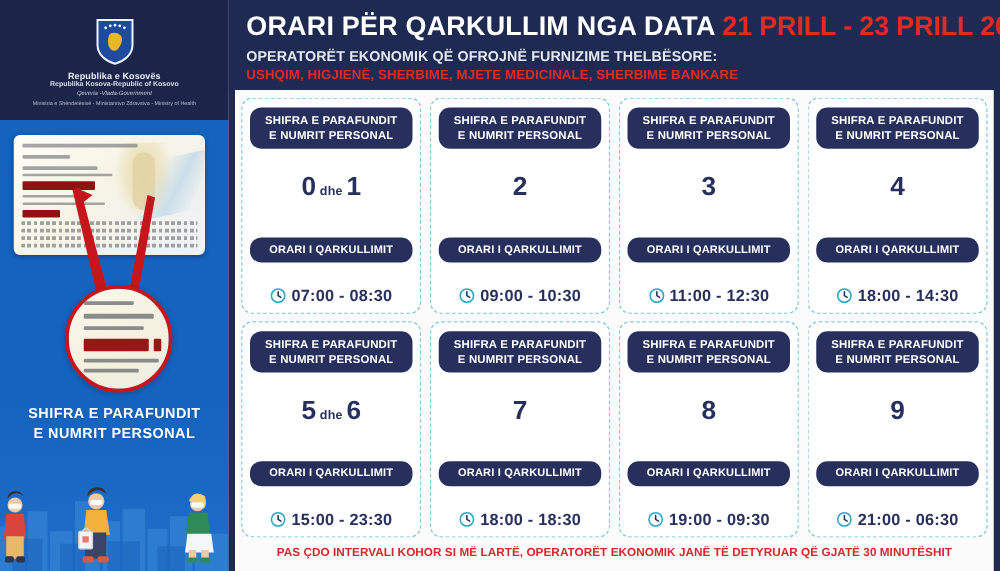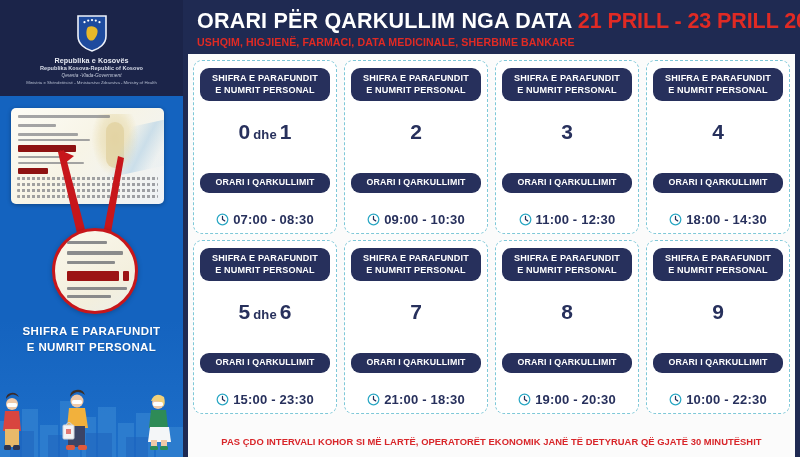--- a/index.html
+++ b/index.html
@@ -237,21 +237,21 @@
     font-weight: bold;
     font-size: 21px;
     line-height: 1;
     display: flex;
     align-items: baseline;
     justify-content: center;
     gap: 3px;
     padding: 2px 0 1px;
   }
   .digits .dhe {
-    font-size: 13px;
+    font-size: 10px;
     font-weight: bold;
     color: #27305c;
     letter-spacing: .2px;
   }
   .timerow {
     display: flex;
     align-items: center;
     justify-content: flex-end;
     gap: 4px;
     padding-top: 2px;
@@ -263,21 +263,20 @@
     color: #27305c;
     letter-spacing: .2px;
     white-space: nowrap;
   }
 
   .footer {
     flex: 0 0 auto;
     padding: 5px 12px 6px 12px;
     text-align: center;
     background: #fbfbfb;
-    margin-top: 16px;
   }
   .f-line {
     font-size: 9.4px;
     font-weight: bold;
     color: #d8262a;
     line-height: 1.45;
     letter-spacing: .05px;
     white-space: nowrap;
   }
 </style>
@@ -413,21 +412,22 @@
     </div>
   </div>
 
   <div class="main">
 
     <div class="header">
       <div class="h-title">
         <span>ORARI PËR QARKULLIM NGA DATA</span>
         <span class="dates">21 PRILL - 23 PRILL 2020</span>
       </div>
-      <div class="h-sub2">USHQIM, HIGJIENË, FARMACI, DATA MEDICINALE, SHERBIME BANKARE</div>
+      <div class="h-sub">OPERATORËT EKONOMIK QË OFROJNË FURNIZIME THELBËSORE:</div>
+      <div class="h-sub2">USHQIM, HIGJIENË, SHERBIME, MJETE MEDICINALE, SHERBIME BANKARE</div>
     </div>
 
     <div class="board">
       <div class="grid">
           <div class="card">
             <div class="pill pill-top">
               <div>SHIFRA E PARAFUNDIT</div>
               <div>E NUMRIT PERSONAL</div>
             </div>
             <div class="digits">
@@ -521,55 +521,55 @@
             </div>
             <div class="digits">
               <span>7</span>
             </div>
             <div class="pill pill-mid">ORARI I QARKULLIMIT</div>
             <div class="timerow">
               <svg class="clock-ic" viewBox="0 0 20 20">
                 <circle cx="10" cy="10" r="8.2" fill="none" stroke="#2aa7c4" stroke-width="1.9"></circle>
                 <path d="M10 5.2 V10 L13.4 12.1" fill="none" stroke="#27305c" stroke-width="1.9" stroke-linecap="round"></path>
               </svg>
-              <span class="time-txt">21:00 - 18:30</span>
+              <span class="time-txt">18:00 - 18:30</span>
             </div>
           </div>
           <div class="card">
             <div class="pill pill-top">
               <div>SHIFRA E PARAFUNDIT</div>
               <div>E NUMRIT PERSONAL</div>
             </div>
             <div class="digits">
               <span>8</span>
             </div>
             <div class="pill pill-mid">ORARI I QARKULLIMIT</div>
             <div class="timerow">
               <svg class="clock-ic" viewBox="0 0 20 20">
                 <circle cx="10" cy="10" r="8.2" fill="none" stroke="#2aa7c4" stroke-width="1.9"></circle>
                 <path d="M10 5.2 V10 L13.4 12.1" fill="none" stroke="#27305c" stroke-width="1.9" stroke-linecap="round"></path>
               </svg>
-              <span class="time-txt">19:00 - 20:30</span>
+              <span class="time-txt">19:00 - 09:30</span>
             </div>
           </div>
           <div class="card">
             <div class="pill pill-top">
               <div>SHIFRA E PARAFUNDIT</div>
               <div>E NUMRIT PERSONAL</div>
             </div>
             <div class="digits">
               <span>9</span>
             </div>
             <div class="pill pill-mid">ORARI I QARKULLIMIT</div>
             <div class="timerow">
               <svg class="clock-ic" viewBox="0 0 20 20">
                 <circle cx="10" cy="10" r="8.2" fill="none" stroke="#2aa7c4" stroke-width="1.9"></circle>
                 <path d="M10 5.2 V10 L13.4 12.1" fill="none" stroke="#27305c" stroke-width="1.9" stroke-linecap="round"></path>
               </svg>
-              <span class="time-txt">10:00 - 22:30</span>
+              <span class="time-txt">21:00 - 06:30</span>
             </div>
           </div>
         </div>
 
       <div class="footer">
         <div class="f-line">PAS ÇDO INTERVALI KOHOR SI MË LARTË, OPERATORËT EKONOMIK JANË TË DETYRUAR QË GJATË 30 MINUTËSHIT</div>
       </div>
     </div>
   </div>
 </div>

